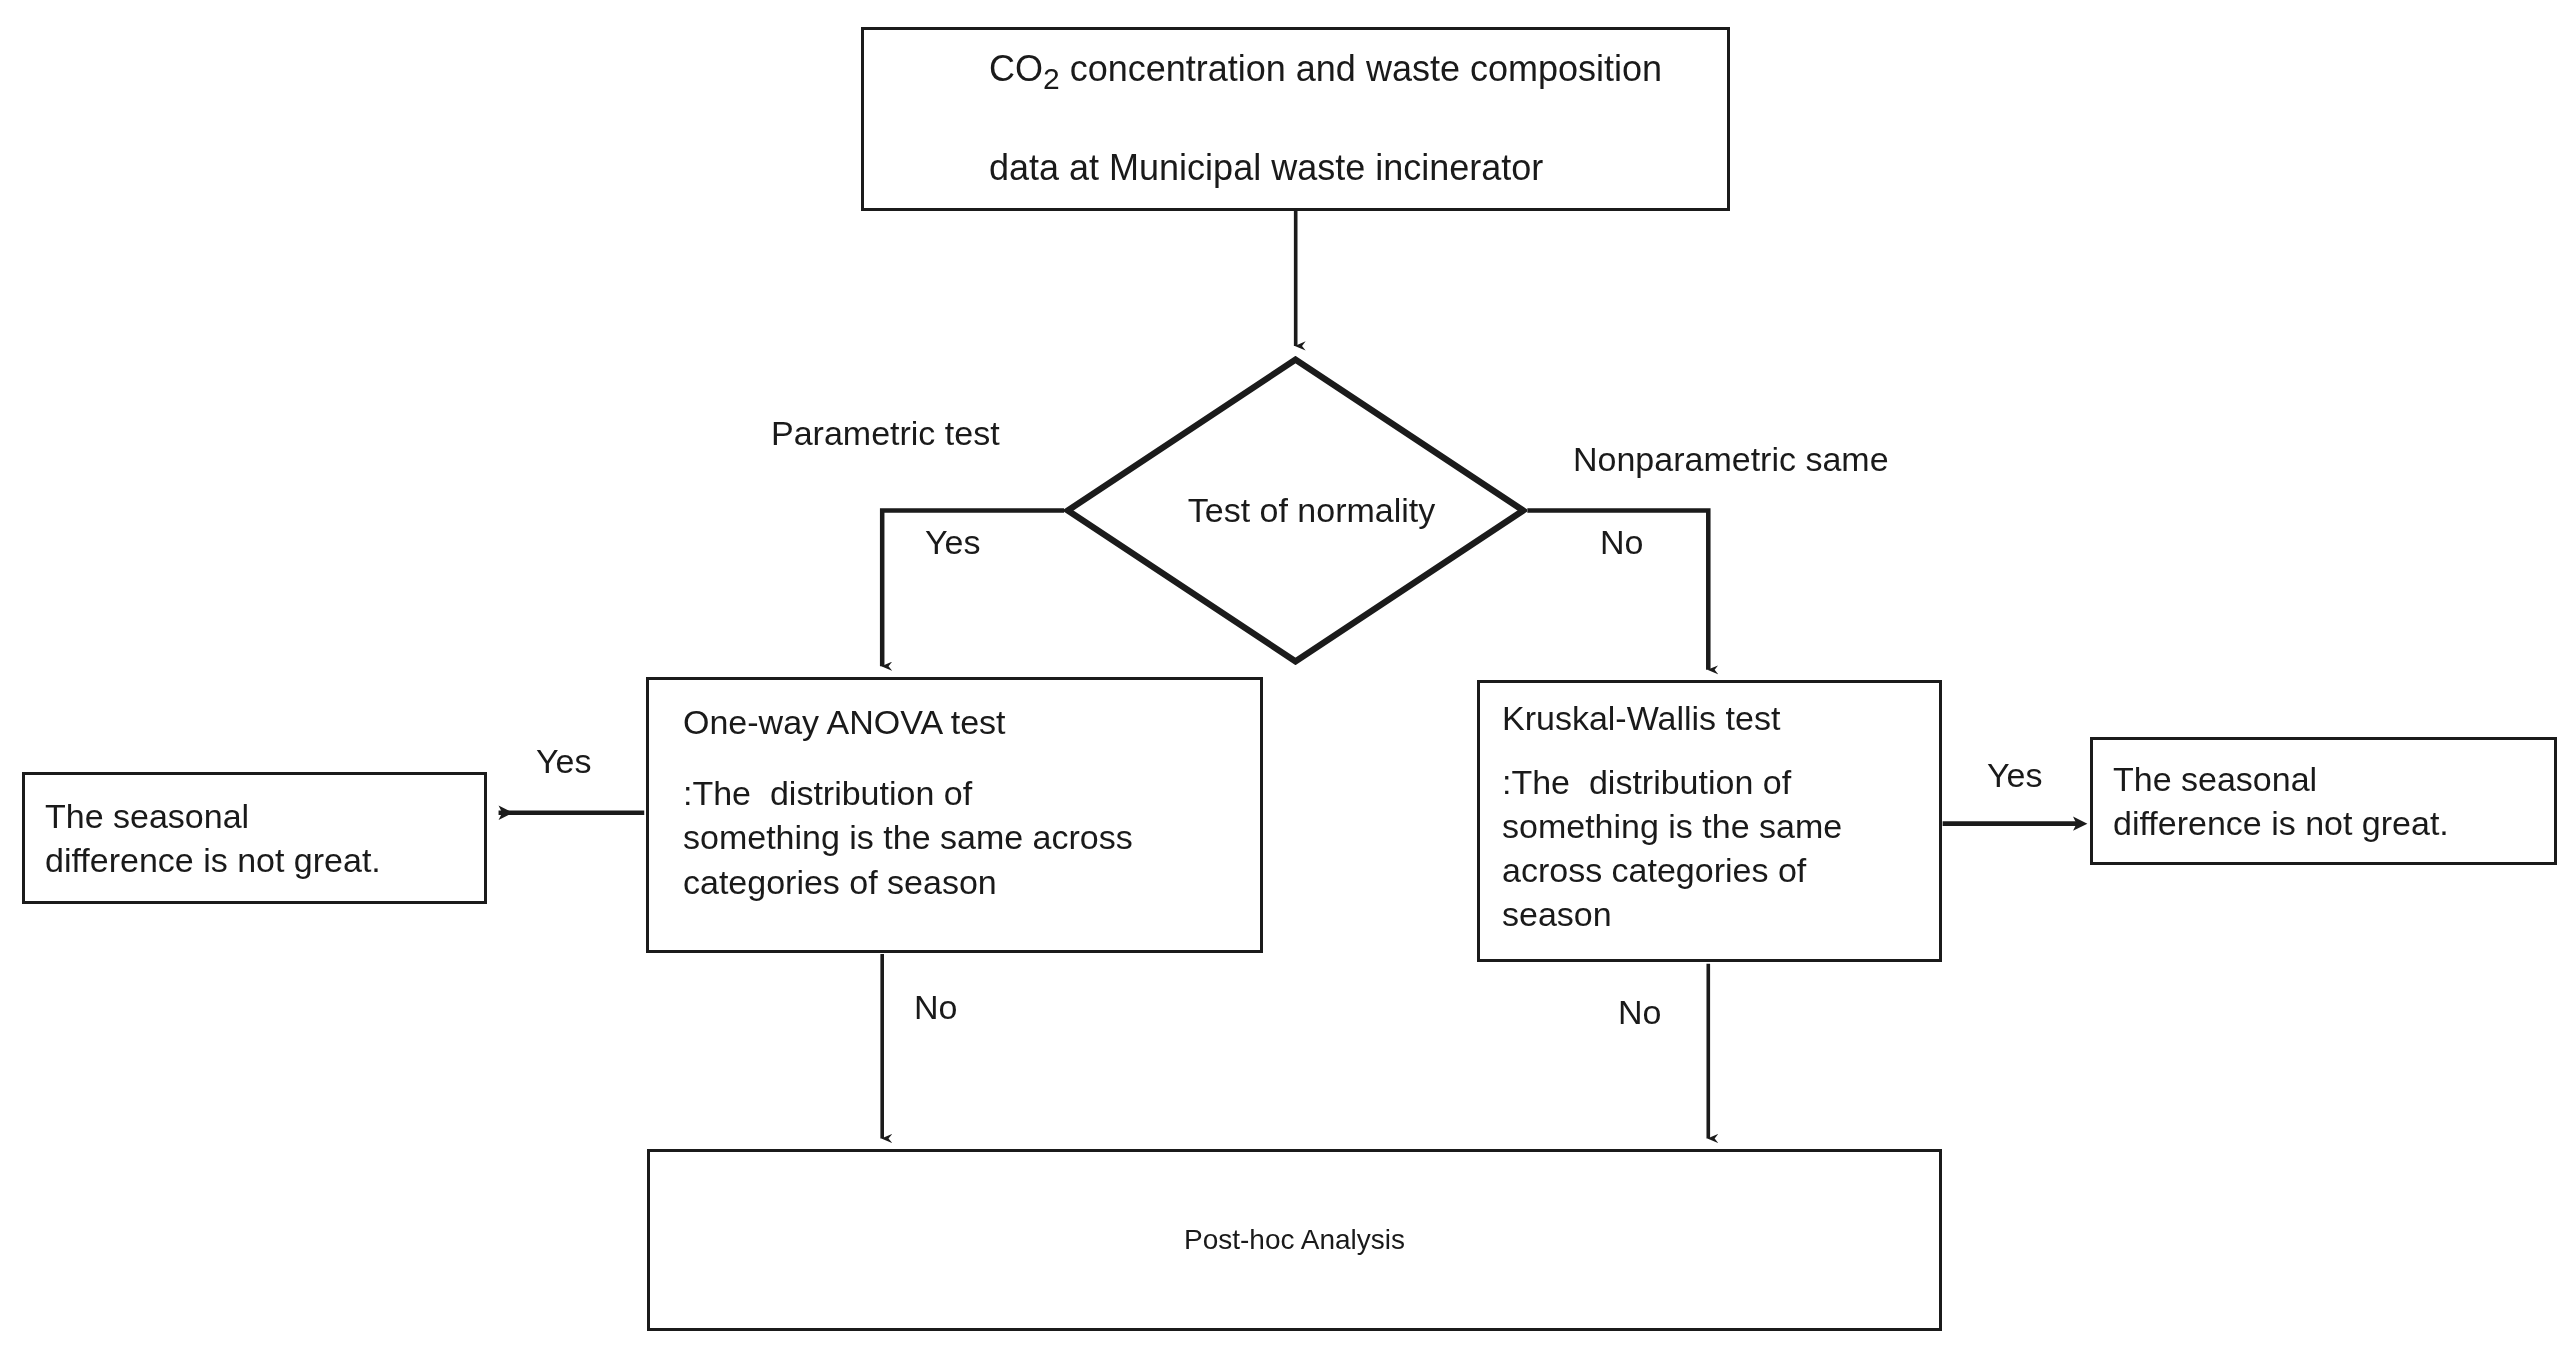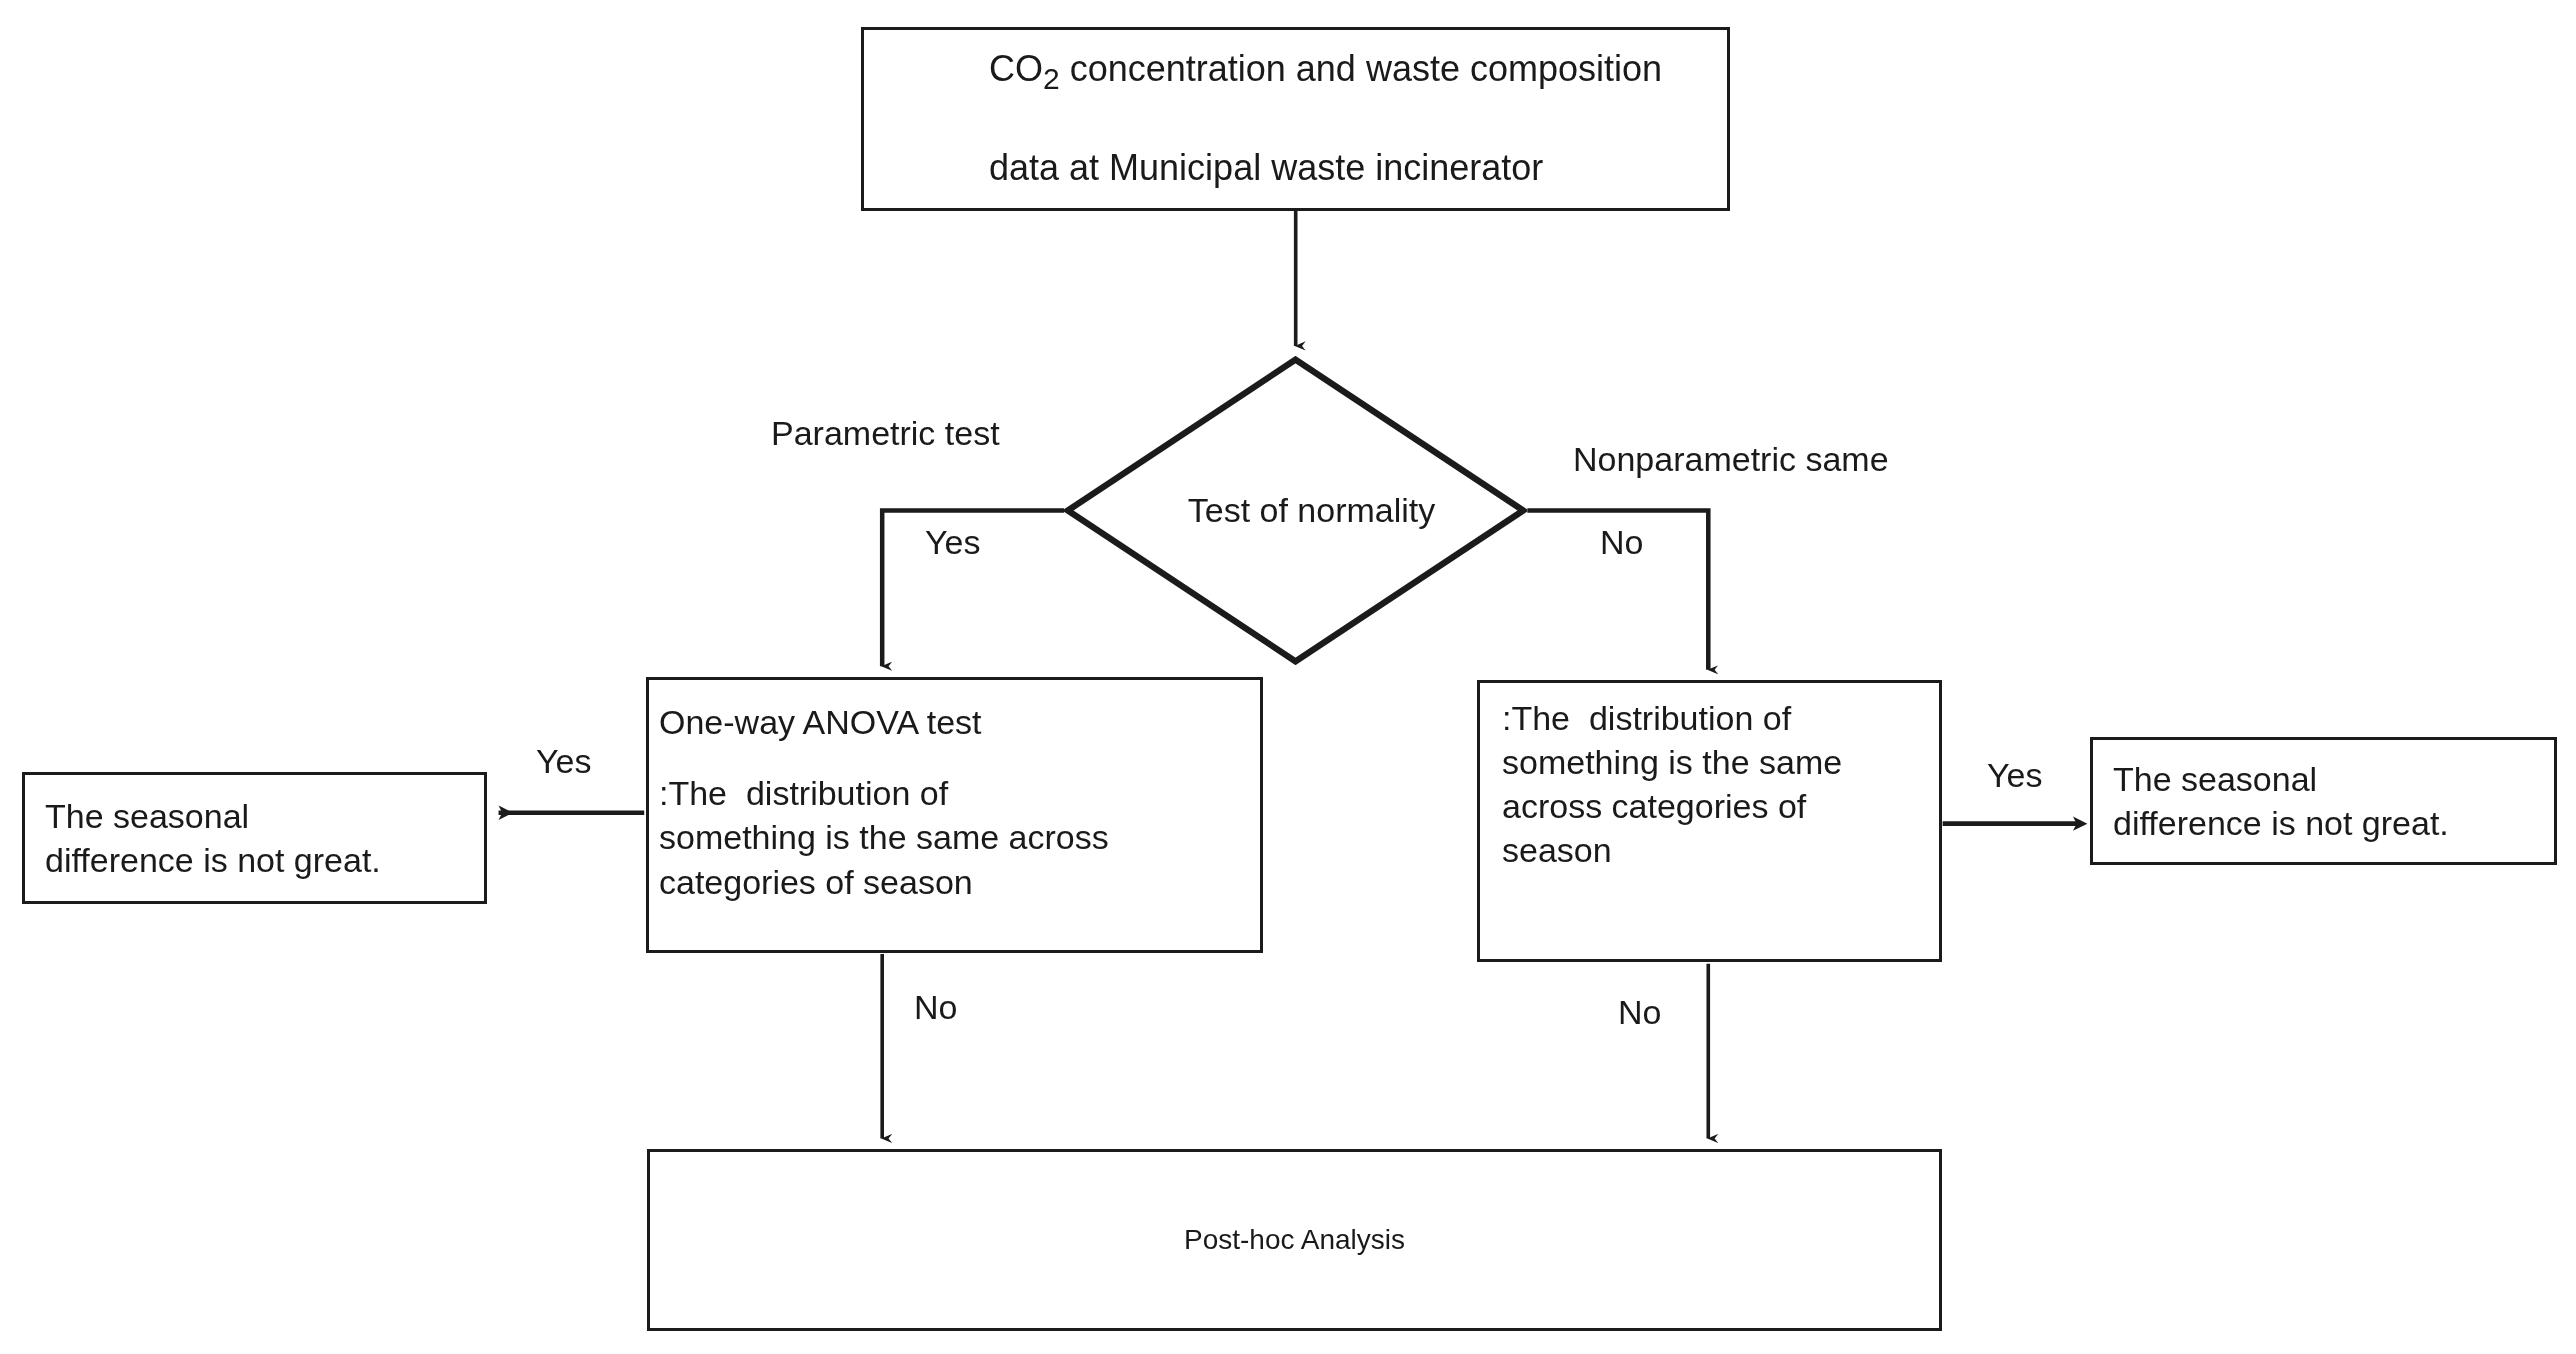--- a/index.html
+++ b/index.html
@@ -45,21 +45,21 @@
     width: 869px; height: 184px;
     align-items: center;
   }
   #node-source .node-text {
     font-size: 36px;
     padding: 0 23.5px;
   }
   #node-anova {
     left: 646px; top: 677px;
     width: 617px; height: 276px;
-    padding: 20px 0 20px 10px;
+    padding: 20px 0 20px 34px;
     justify-content: flex-start;
   }
   #node-anova .node-text { font-size: 34px; }
   #node-anova .node-text.heading { margin-bottom: 27px; }
   #node-kruskal {
     left: 1477px; top: 680px;
     width: 465px; height: 282px;
     padding: 12.7px 0 12.7px 22px;
     justify-content: flex-start;
   }
@@ -192,20 +192,21 @@
   </div>
 
   <div class="node" id="node-anova">
     <div class="node-text left-text heading">One-way ANOVA test</div>
     <div class="node-text left-text">:The  distribution of
 something is the same across
 categories of season</div>
   </div>
 
   <div class="node" id="node-kruskal">
+    <div class="node-text left-text heading">Kruskal-Wallis test</div>
     <div class="node-text left-text">:The  distribution of
 something is the same
 across categories of
 season</div>
   </div>
 
   <div class="node" id="node-outcome-left">
     <div class="node-text left-text">The seasonal
 difference is not great.</div>
   </div>

